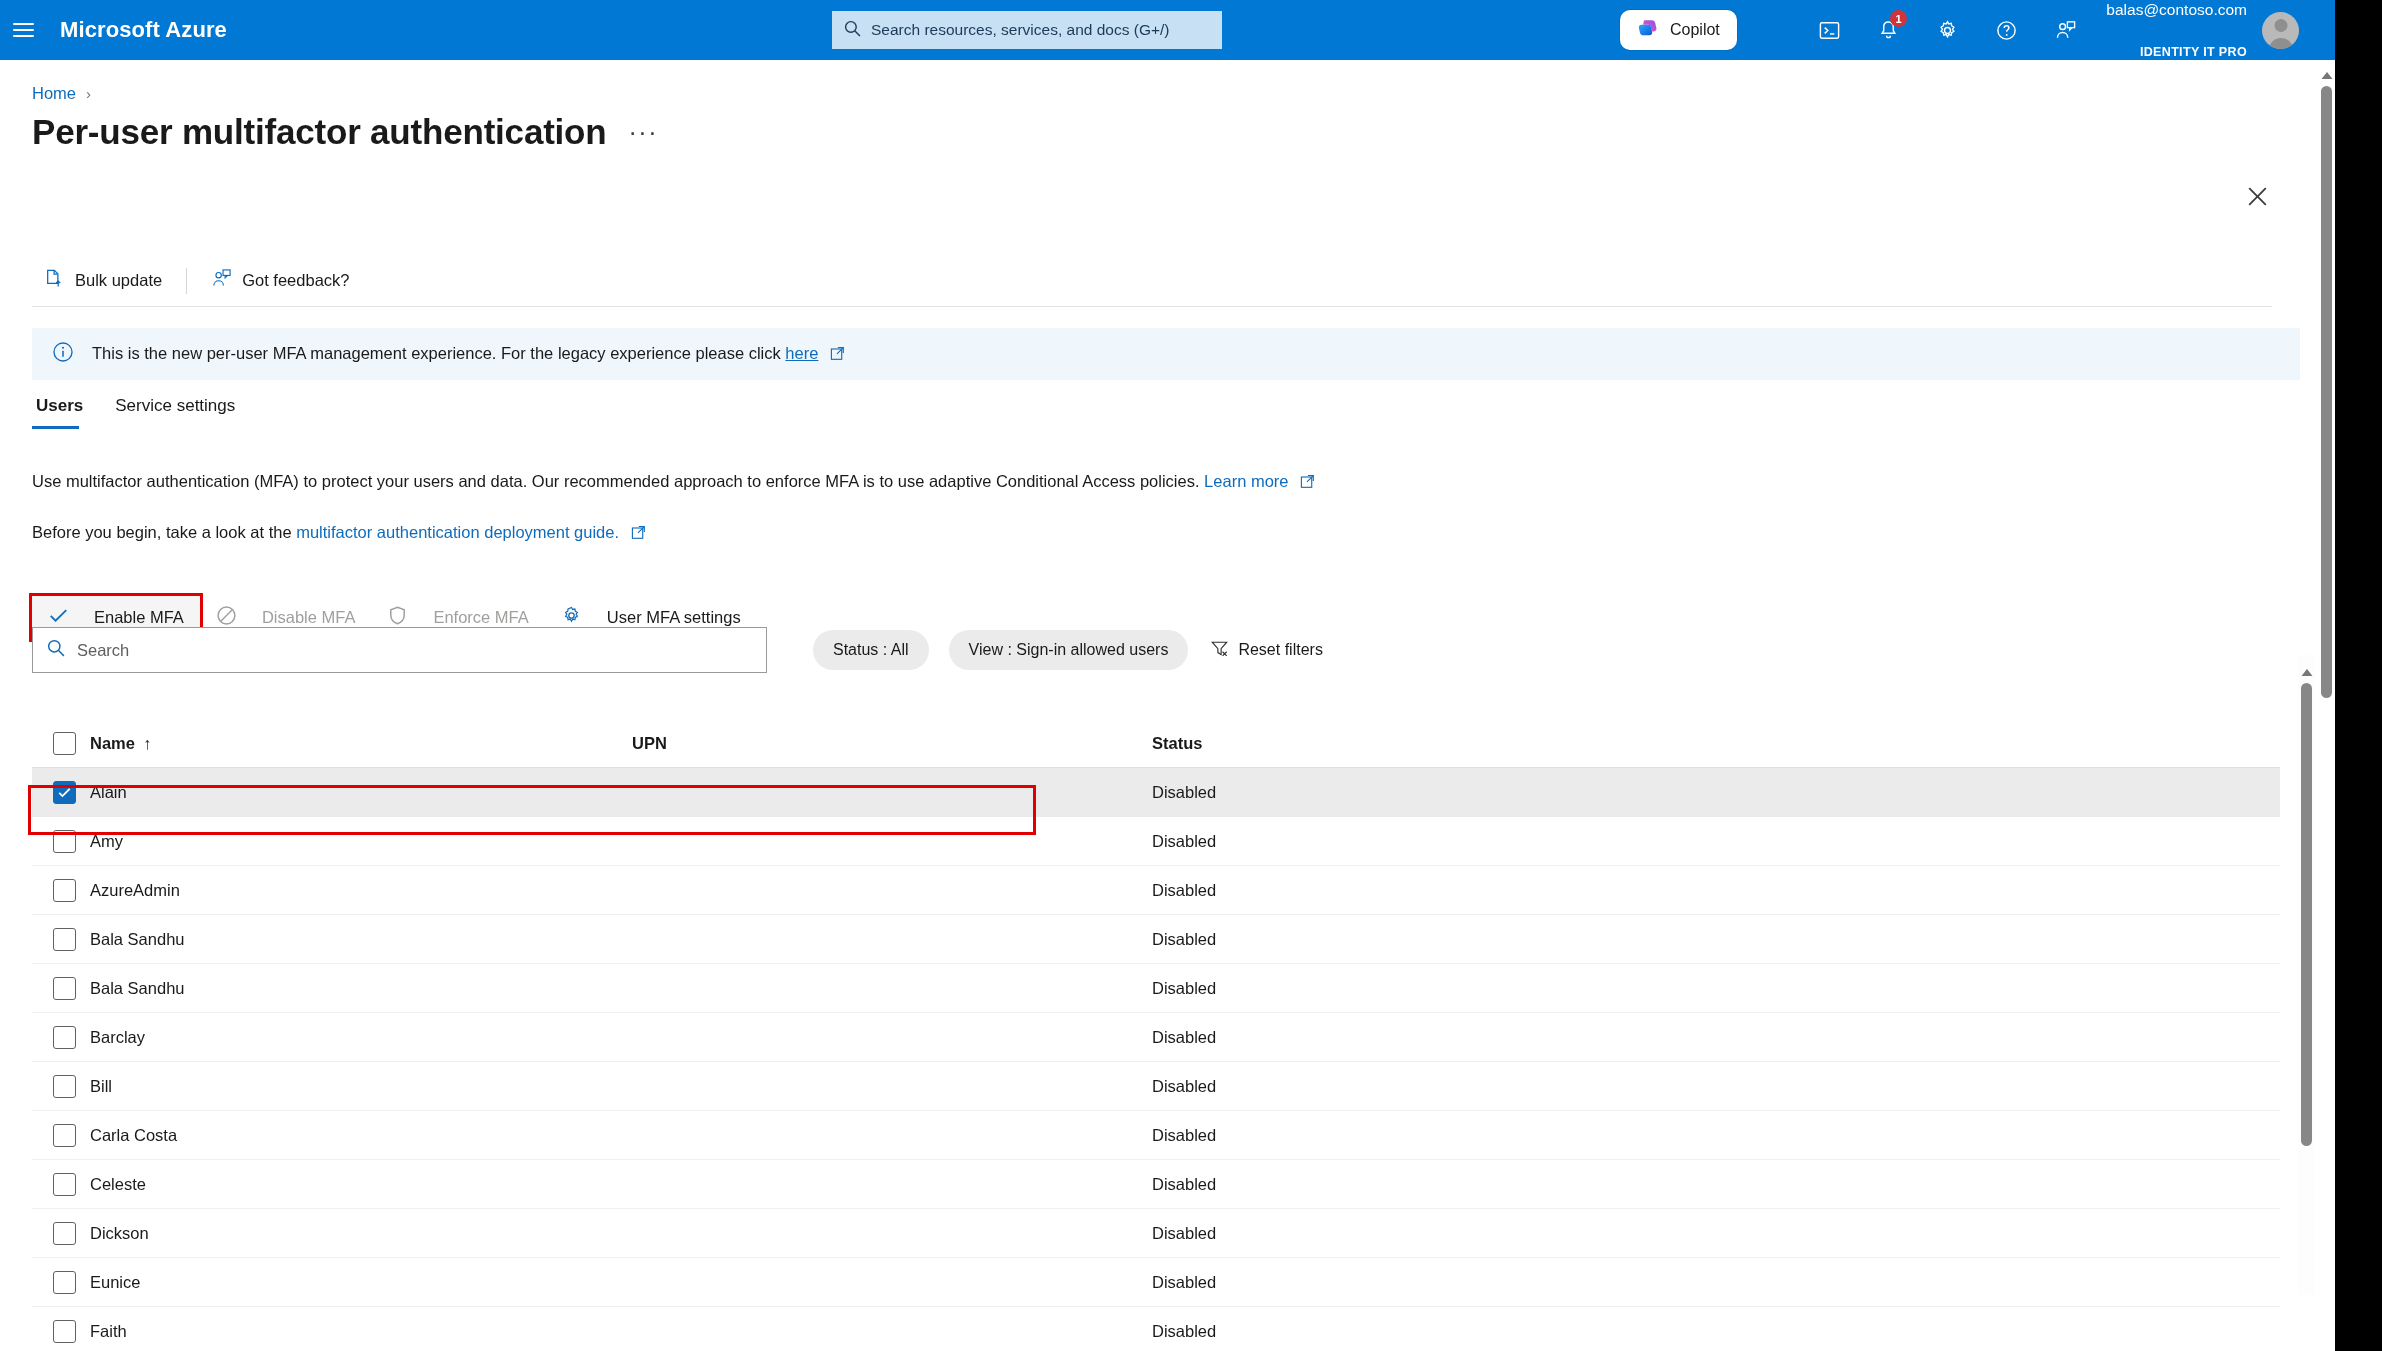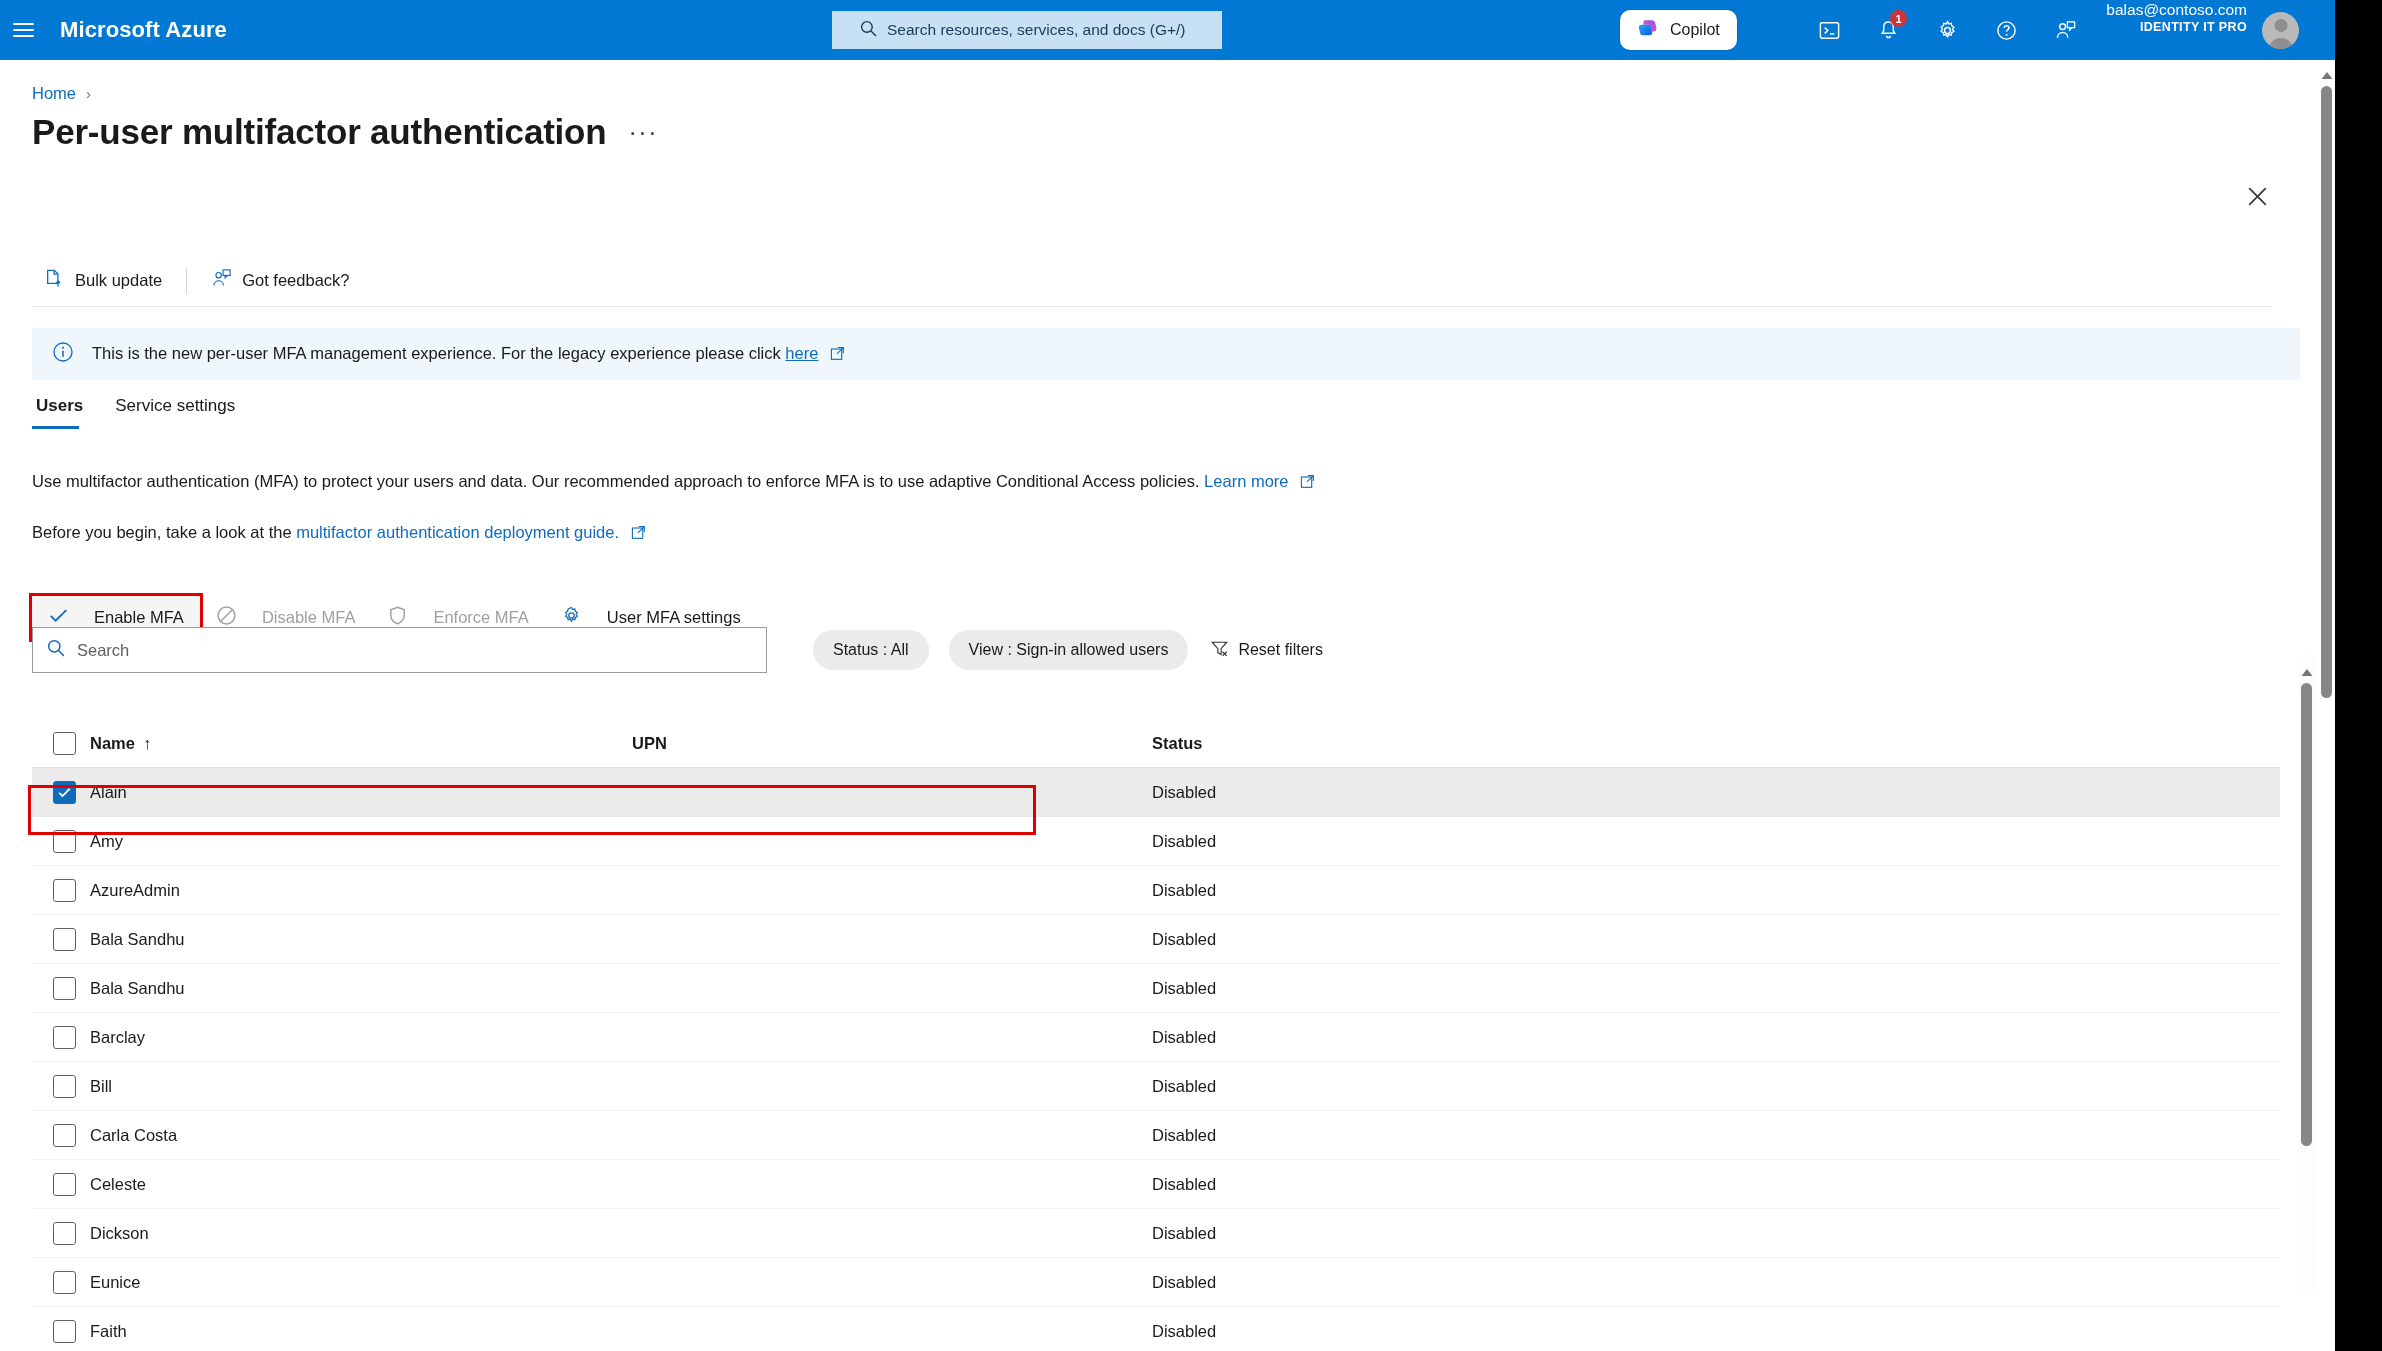--- a/index.html
+++ b/index.html
@@ -30,21 +30,21 @@
     margin: 4px 0; border-radius: 1px;
   }
   .brand {
     color: #ffffff; font-size: 22px; font-weight: 600;
     margin-left: 14px; letter-spacing: .1px; white-space: nowrap;
   }
   .search-wrap {
     position: absolute; left: 832px; top: 11px;
     width: 390px; height: 38px;
     background: #c7e0f4; display: flex; align-items: center;
-    padding: 0 28px; cursor: text;
+    padding: 0 12px; cursor: text;
   }
   .search-wrap .mag { margin-right: 10px; flex: none; }
   .search-wrap input {
     border: 0; outline: 0; background: transparent;
     font-family: "Liberation Sans", sans-serif;
     font-size: 15.5px; color: #1b3a57; width: 100%;
   }
   .search-wrap input::placeholder { color: #1b3a57; opacity: 1; }
 
   .copilot-btn {
@@ -67,21 +67,21 @@
   }
   .badge {
     position: absolute; top: 10px; left: 31px;
     min-width: 17px; height: 17px; border-radius: 9px;
     background: #d13438; color: #fff; font-size: 11px;
     display: flex; align-items: center; justify-content: center;
     padding: 0 4px; font-weight: 600;
   }
   .acct {
     position: absolute; right: 88px; top: 0; height: 60px;
-    display: flex; flex-direction: column; justify-content: flex-start;
+    display: flex; flex-direction: column; justify-content: space-between;
     align-items: flex-end; cursor: pointer; margin-left: 12px;
   }
   .acct .email { color: #fff; font-size: 15.5px; line-height: 19px; }
   .acct .org {
     color: #fff; font-size: 12.5px; font-weight: 700;
     letter-spacing: .35px; line-height: 16px;
   }
   .avatar {
     position: absolute; right: 36px; top: 12px;
     width: 37px; height: 37px; border-radius: 50%;

